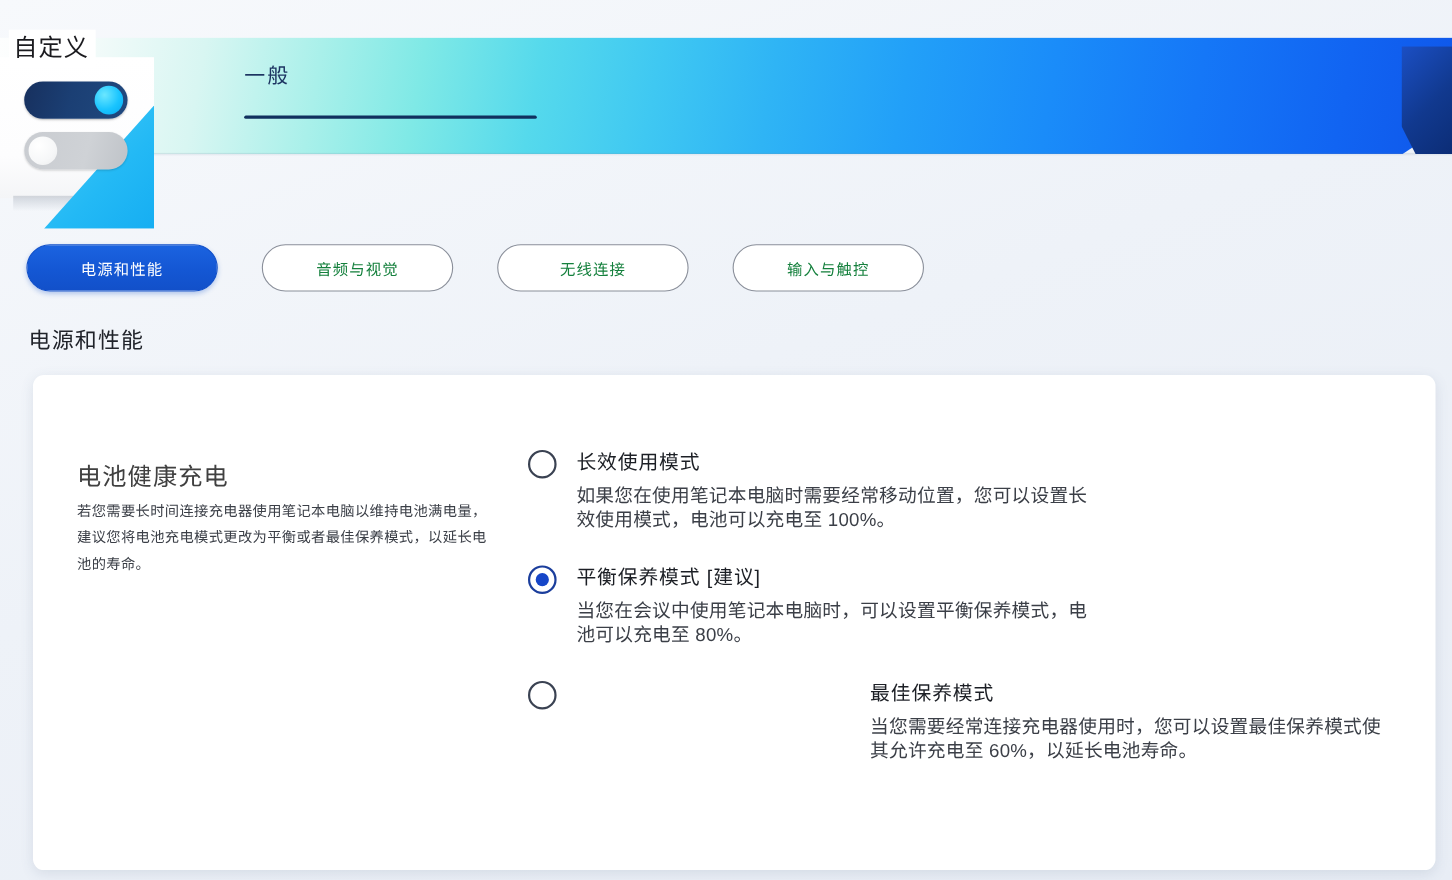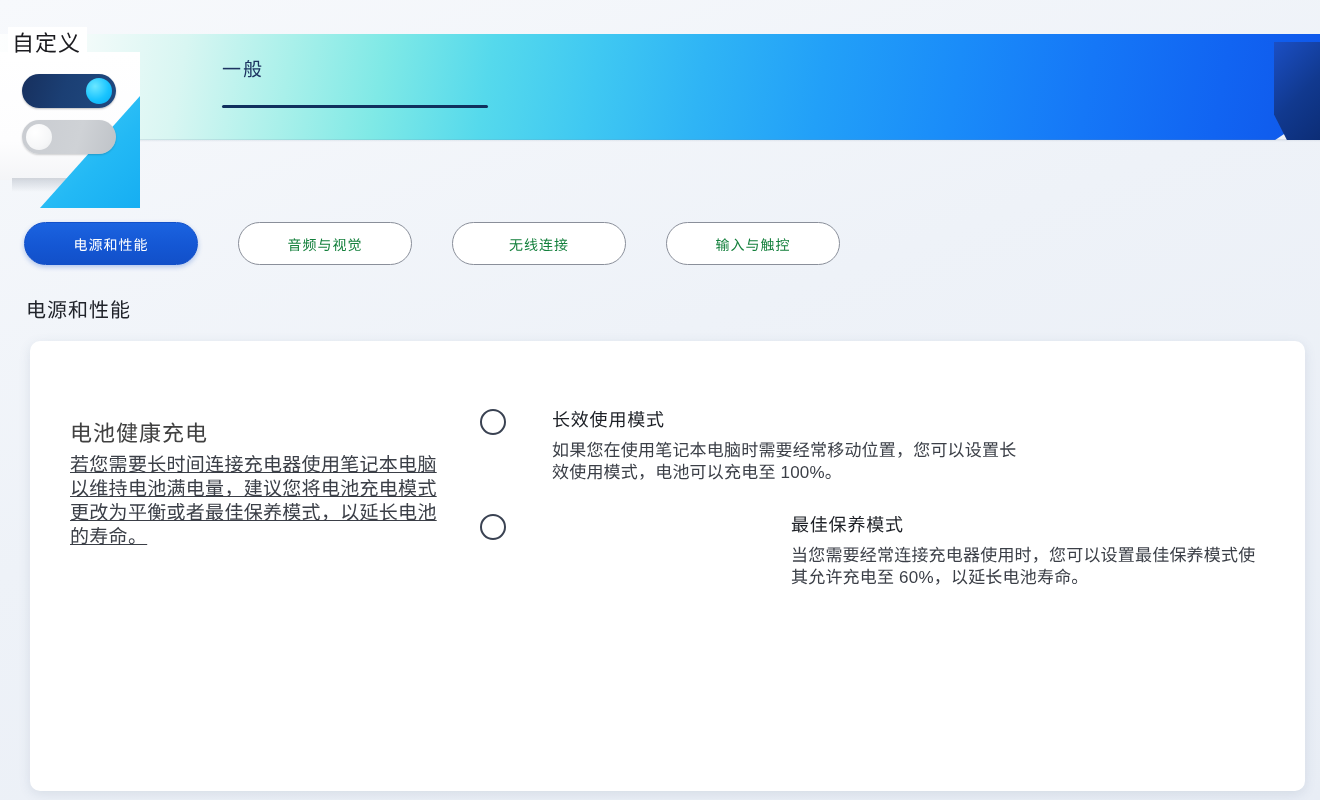--- a/index.html
+++ b/index.html
@@ -303,39 +303,37 @@
     padding: 78px 0 0 40px;
   }
   .desc-title {
     font-size: 22px;
     line-height: 30px;
     color: #404040;
     letter-spacing: 1px;
     margin-bottom: 4px;
   }
   .desc-text {
-    font-size: 19px;
+    font-size: 13px;
     line-height: 24px;
     color: #3b3f47;
     letter-spacing: .3px;
     width: 385px;
-    text-decoration: underline;
   }
 
   .options-col {
     flex: 1;
     padding: 66px 34px 0 0;
   }
 
   .option {
     display: flex;
     align-items: flex-start;
     margin-bottom: 28px;
     cursor: pointer;
-    gap: 28px;
   }
   .option:last-child { margin-bottom: 0; justify-content: space-between; }
 
   .radio {
     flex: 0 0 26px;
     width: 26px;
     height: 26px;
     border-radius: 50%;
     border: 2px solid #3a4252;
     margin-right: 18px;
@@ -418,20 +416,27 @@
       <div class="options-col">
 
         <div class="option">
           <div class="radio"></div>
           <div class="option-text">
             <div class="option-label">长效使用模式</div>
             <div class="option-desc">如果您在使用笔记本电脑时需要经常移动位置，您可以设置长效使用模式，电池可以充电至 100%。</div>
           </div>
         </div>
 
+        <div class="option">
+          <div class="radio checked"></div>
+          <div class="option-text">
+            <div class="option-label">平衡保养模式 [建议]</div>
+            <div class="option-desc">当您在会议中使用笔记本电脑时，可以设置平衡保养模式，电池可以充电至 80%。</div>
+          </div>
+        </div>
 
         <div class="option">
           <div class="radio"></div>
           <div class="option-text">
             <div class="option-label">最佳保养模式</div>
             <div class="option-desc">当您需要经常连接充电器使用时，您可以设置最佳保养模式使其允许充电至 60%，以延长电池寿命。</div>
           </div>
         </div>
 
       </div>

